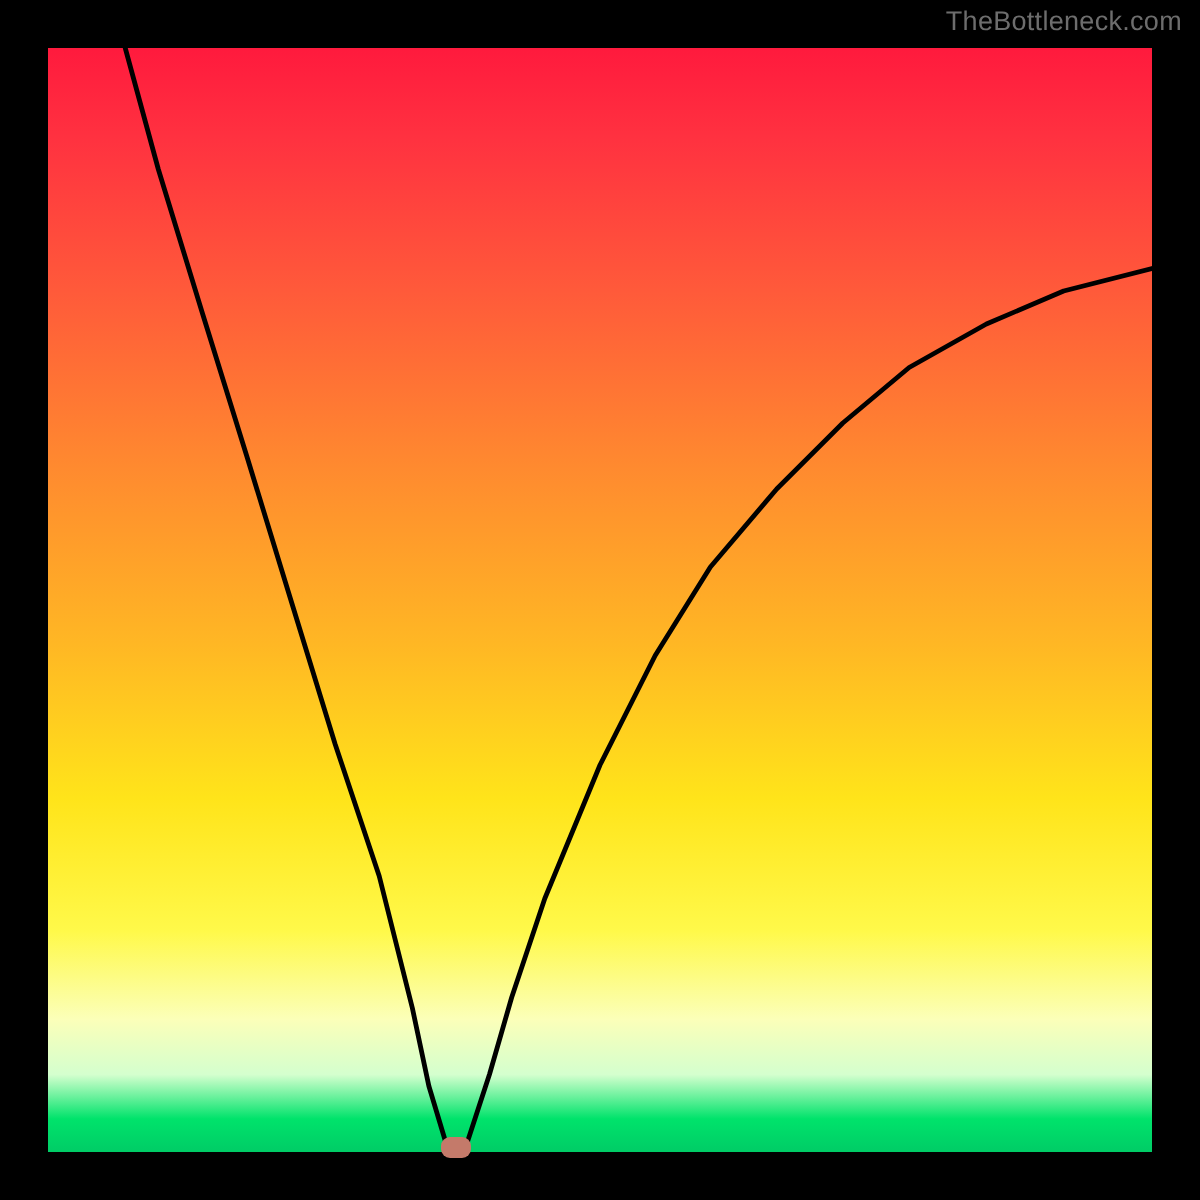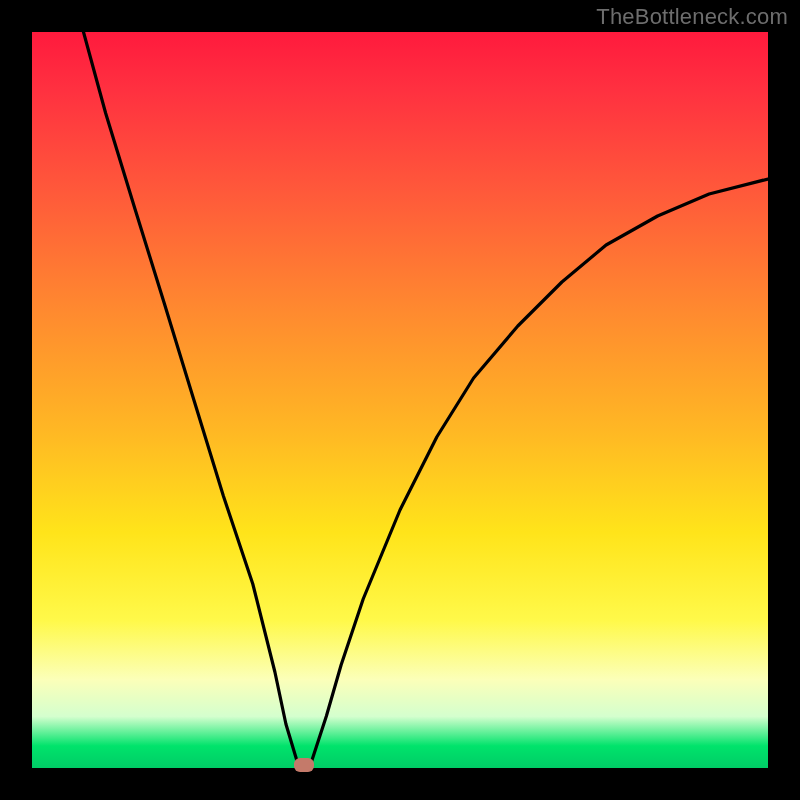--- a/index.html
+++ b/index.html
@@ -53,21 +53,21 @@
     height: 14px;
     border-radius: 6px;
     background: #c47a6a;
     transform: translate(-50%, -50%);
   }
   .watermark {
     position: absolute;
     top: 4px;
     right: 12px;
     color: #6d6d6d;
-    font-size: 22px;
+    font-size: 18px;
     font-weight: 400;
     letter-spacing: 0.2px;
   }
 </style>
 </head>
 <body>
 
 <div class="frame">
   <div class="plot-area">
     <svg class="curve" viewBox="0 0 736 736" preserveAspectRatio="none">

